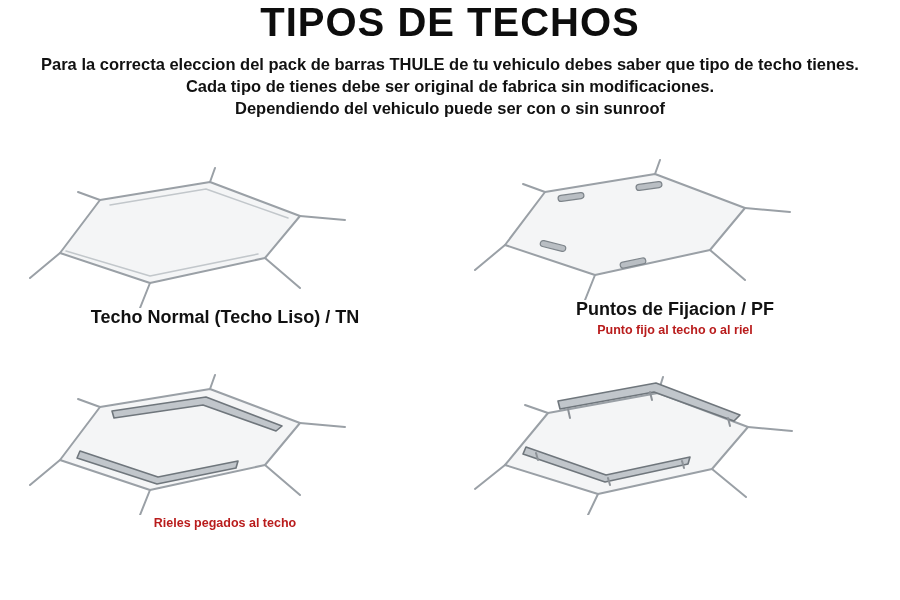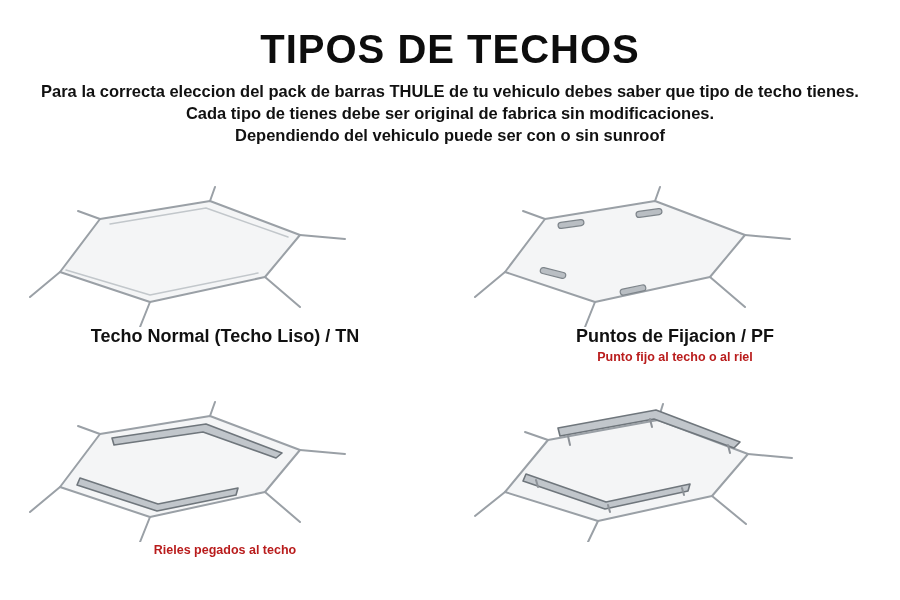--- a/index.html
+++ b/index.html
@@ -20,21 +20,21 @@
     height: 600px;
     position: relative;
     background: #ffffff;
     box-sizing: border-box;
   }
   .title {
     text-align: center;
     font-size: 40px;
     font-weight: bold;
     letter-spacing: 1px;
-    margin: 27px 0 2px 0;
+    margin: 0 0 2px 0;
     color: #0d0d0d;
   }
   .subtitle-block {
     text-align: center;
     margin-top: 8px;
   }
   .subtitle {
     font-size: 16.5px;
     font-weight: bold;
     color: #111111;
@@ -47,21 +47,21 @@
     top: 150px;
     left: 0;
     width: 900px;
     height: 430px;
   }
   .cell {
     position: absolute;
     width: 450px;
     height: 215px;
   }
-  .cell.tn { left: 0; top: 0; }
+  .cell.tn { left: 0; top: 8px; }
   .cell.pf { left: 450px; top: 0; }
   .cell.ra { left: 0; top: 215px; }
   .cell.rt { left: 450px; top: 215px; }
 
   .art {
     position: absolute;
     left: 0;
     top: 0;
     width: 450px;
     height: 150px;

